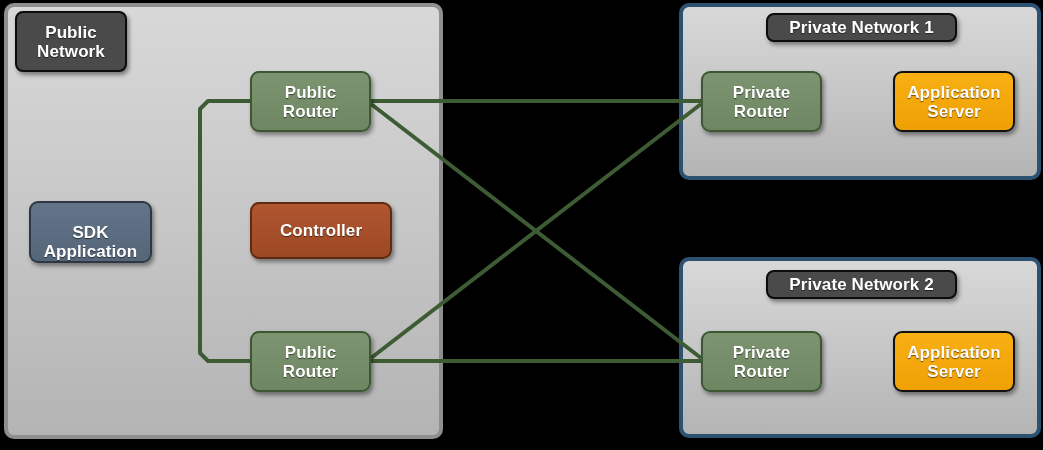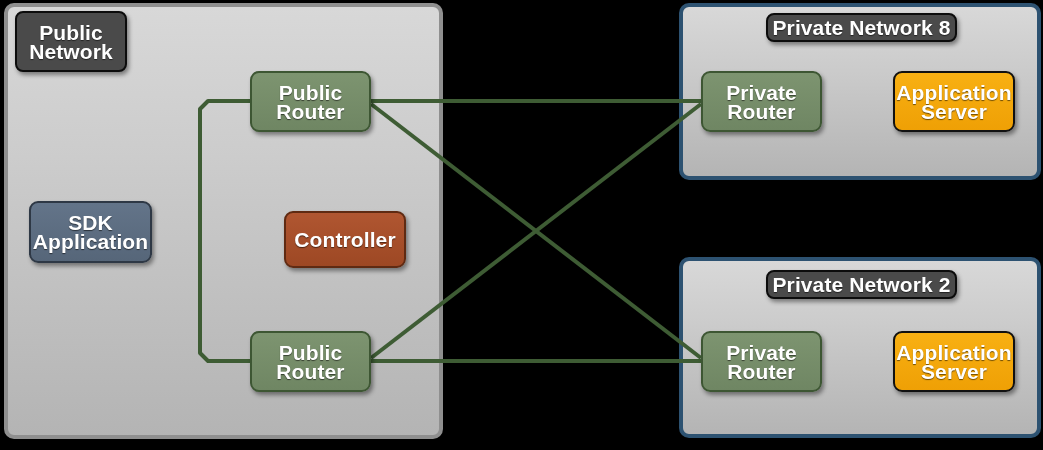--- a/index.html
+++ b/index.html
@@ -37,21 +37,21 @@
   
   .node {
     position: absolute;
     display: flex;
     align-items: center;
     justify-content: center;
     text-align: center;
     border-radius: 9px;
     color: #ffffff;
     font-weight: bold;
-    font-size: 21px;
+    font-size: 17px;
     line-height: 19px;
     letter-spacing: 0.1px;
     text-shadow: 0 1px 1px rgba(0,0,0,.55);
     box-shadow: 2px 3px 4px rgba(0,0,0,.42);
     z-index: 5;
   }
 
   
   .chip {
     background: #4a4a4a;
@@ -60,27 +60,27 @@
   }
   .chip-public-internet { left: 15px; top: 11px; width: 112px; height: 61px; }
   .chip-pn1 { left: 766px; top: 13px; width: 191px; height: 29px; }
   .chip-pn2 { left: 766px; top: 270px; width: 191px; height: 29px; align-items: center; }
 
   
   .n-sdk {
     left: 29px; top: 201px; width: 123px; height: 62px;
     background: linear-gradient(to bottom, #637489 0%, #566679 100%);
     border: 2px solid #2e3845;
+    align-items: flex-end;
   }
   
   .n-controller {
-    left: 250px; top: 211px; width: 122px; height: 57px;
+    left: 250px; top: 202px; width: 142px; height: 57px;
     background: linear-gradient(to bottom, #b05631 0%, #9d4824 100%);
     border: 2px solid #5f2a12;
-    margin-left: 34px;
   }
   
   .router {
     width: 121px; height: 61px;
     background: linear-gradient(to bottom, #7d9470 0%, #6f8663 100%);
     border: 2px solid #3d5633;
   }
   .n-pub-router-1 { left: 250px; top: 71px; }
   .n-pub-router-2 { left: 250px; top: 331px; }
   .n-priv-router-1 { left: 701px; top: 71px; }
@@ -152,21 +152,21 @@
   <div class="node router n-pub-router-2">
     <span>
       <span>Public</span><br>
       <span>Router</span>
     </span>
   </div>
 
   <div class="zone zone-private zone-private-1"></div>
 
   <div class="node chip chip-pn1">
-    <span>Private Network 8</span>
+    <span>Private Network 1</span>
   </div>
 
   <div class="node router n-priv-router-1">
     <span>
       <span>Private</span><br>
       <span>Router</span>
     </span>
   </div>
 
   <div class="node n-app-server n-app-1">

